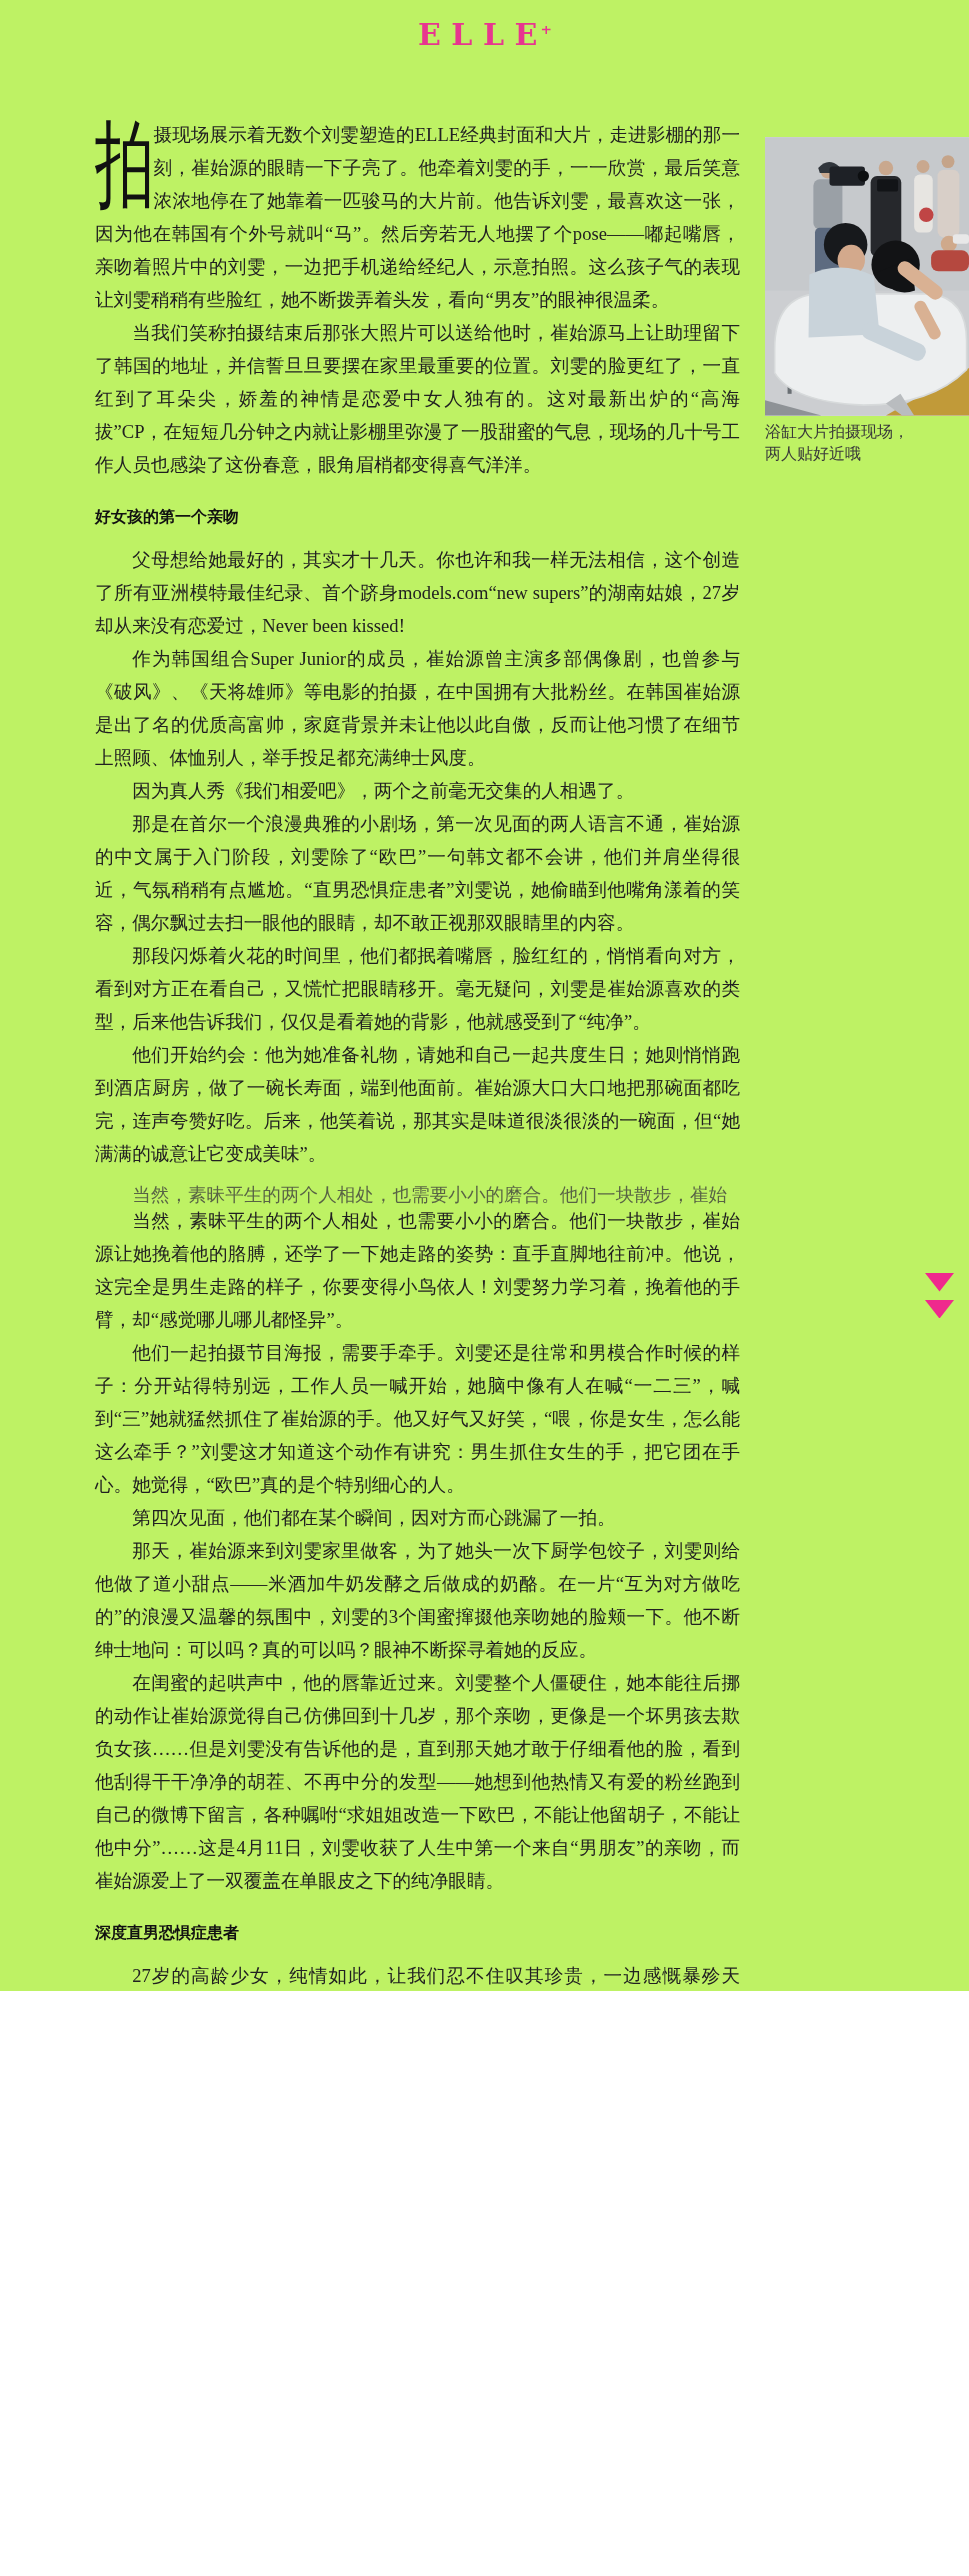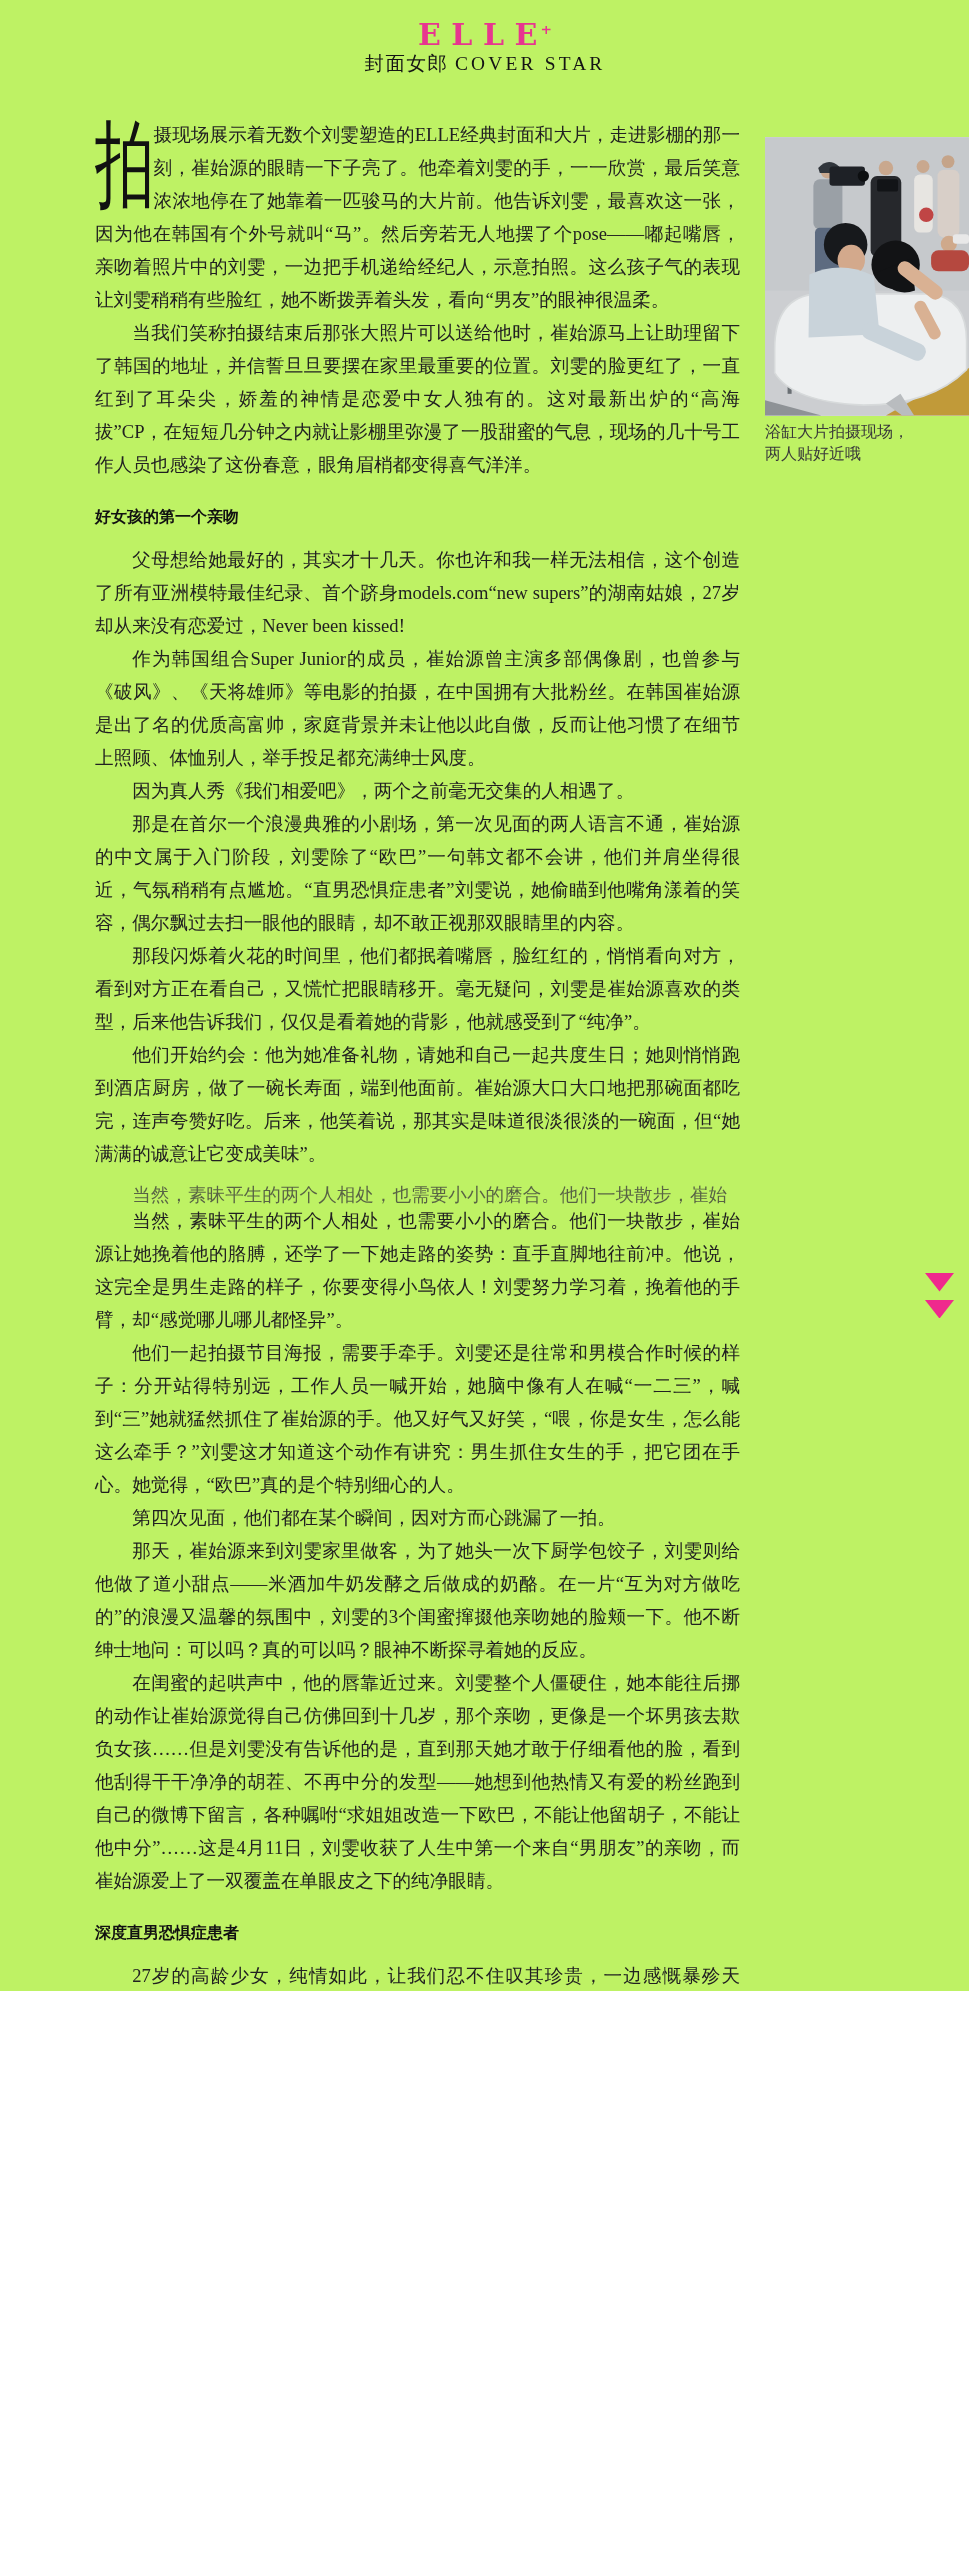--- a/index.html
+++ b/index.html
@@ -40,24 +40,20 @@
   .cap2{top:2348px;}
   .photo3{top:2416px;height:160px;}
 </style>
 </head>
 <body>
 
 <div class="page">
 
   <header class="header">
     <div class="logo"><span>ELLE</span><sup>+</sup></div>
-    <div class="kicker">
-      <span class="cn">封面女郎</span>
-      <span class="en">COVER STAR</span>
-    </div>
   </header>
 
   <main class="article">
     <p class="para no-indent"><span class="dropcap">拍</span><span>摄现场展示着无数个刘雯塑造的ELLE经典封面和大片，走进影棚的那一刻，崔始源的眼睛一下子亮了。他牵着刘雯的手，一一欣赏，最后笑意浓浓地停在了她靠着一匹骏马的大片前。他告诉刘雯，最喜欢这一张，因为他在韩国有个外号就叫“马”。然后旁若无人地摆了个pose——嘟起嘴唇，亲吻着照片中的刘雯，一边把手机递给经纪人，示意拍照。这么孩子气的表现让刘雯稍稍有些脸红，她不断拨弄着头发，看向“男友”的眼神很温柔。</span></p>
     <p class="para">当我们笑称拍摄结束后那张大照片可以送给他时，崔始源马上让助理留下了韩国的地址，并信誓旦旦要摆在家里最重要的位置。刘雯的脸更红了，一直红到了耳朵尖，娇羞的神情是恋爱中女人独有的。这对最新出炉的“高海拔”CP，在短短几分钟之内就让影棚里弥漫了一股甜蜜的气息，现场的几十号工作人员也感染了这份春意，眼角眉梢都变得喜气洋洋。</p>
 
     <h2 class="section-heading">好女孩的第一个亲吻</h2>
     <p class="para">父母想给她最好的，其实才十几天。你也许和我一样无法相信，这个创造了所有亚洲模特最佳纪录、首个跻身models.com“new supers”的湖南姑娘，27岁却从来没有恋爱过，Never been kissed!</p>
     <p class="para">作为韩国组合Super Junior的成员，崔始源曾主演多部偶像剧，也曾参与《破风》、《天将雄师》等电影的拍摄，在中国拥有大批粉丝。在韩国崔始源是出了名的优质高富帅，家庭背景并未让他以此自傲，反而让他习惯了在细节上照顾、体恤别人，举手投足都充满绅士风度。</p>
     <p class="para">因为真人秀《我们相爱吧》，两个之前毫无交集的人相遇了。</p>

